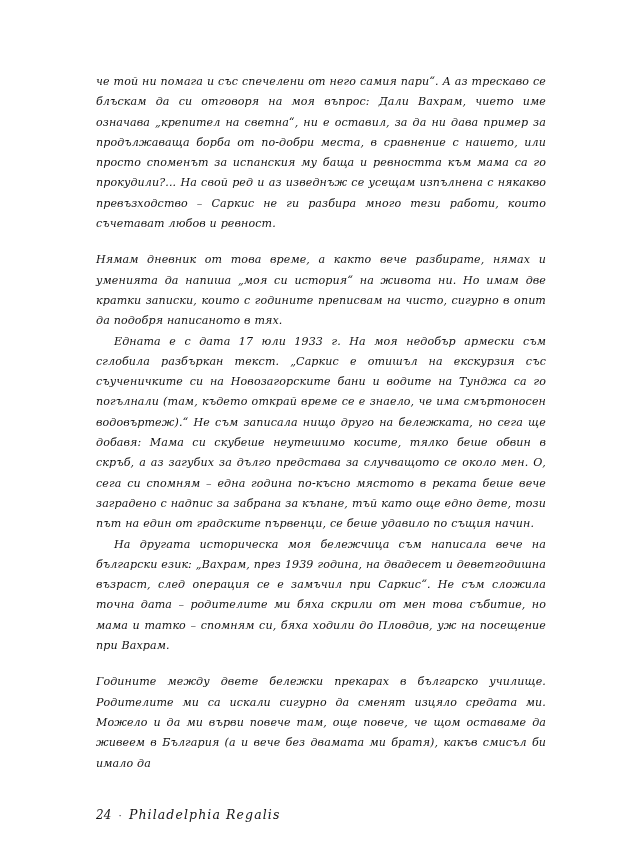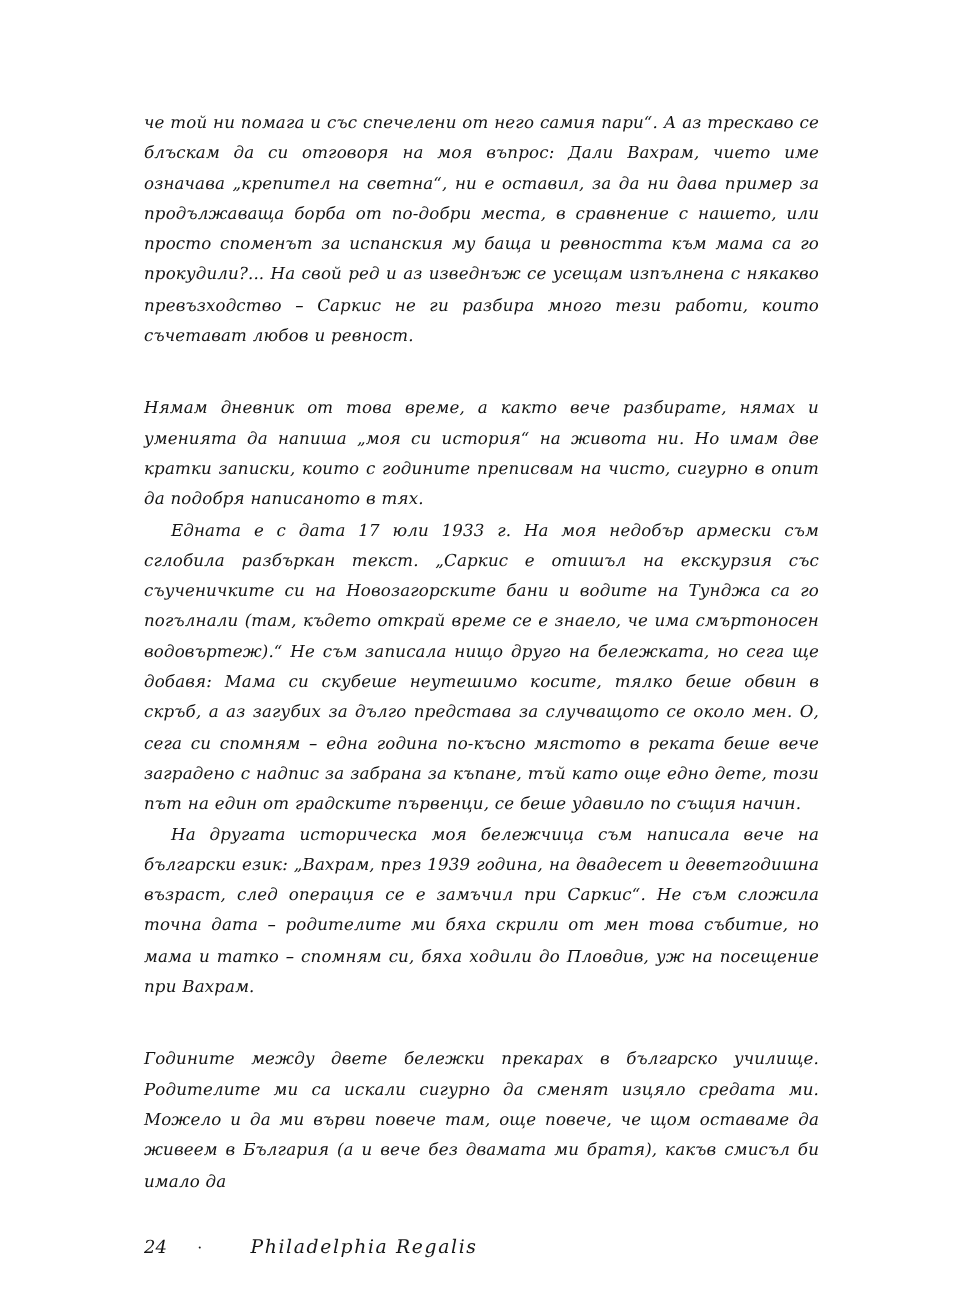--- a/index.html
+++ b/index.html
@@ -35,48 +35,47 @@
     text-align: justify;
     text-justify: inter-word;
     font-style: italic;
     letter-spacing: 0.1px;
     word-spacing: 0.2px;
   }
   .para.indent {
     text-indent: 18px;
   }
   .gap-before {
-    margin-top: 28px;
+    margin-top: 16px;
   }
   .footer {
     position: absolute;
     left: 96px;
-    bottom: 28px;
+    bottom: 44px;
     display: flex;
     align-items: baseline;
-    gap: 20px;
+    gap: 7px;
   }
   .folio {
     font-family: "DejaVu Serif", "Liberation Serif", serif;
     font-size: 12px;
     font-style: italic;
     color: #141414;
   }
   .folio-dot {
     font-size: 11px;
     color: #141414;
     line-height: 1;
   }
   .running-title {
     font-family: "DejaVu Serif", "Liberation Serif", serif;
     font-size: 12.5px;
     font-style: italic;
     letter-spacing: 1.1px;
     color: #141414;
-    margin-left: 12px;
   }
 </style>
 </head>
 <body>
 
 <div class="page">
 
   <div class="text-block">
     <p class="para">че той ни помага и със спечелени от него самия пари“. А аз трескаво се блъскам да си отговоря на моя въпрос: Дали Вахрам, чието име означава „крепител на светна“, ни е оставил, за да ни дава пример за продължаваща борба от по-добри места, в сравнение с нашето, или просто споменът за испанския му баща и ревността към мама са го прокудили?... На свой ред и аз изведнъж се усещам изпълнена с някакво превъзходство – Саркис не ги разбира много тези работи, които съчетават любов и ревност.</p>
     <p class="para gap-before">Нямам дневник от това време, а както вече разбирате, нямах и уменията да напиша „моя си история“ на живота ни. Но имам две кратки записки, които с годините преписвам на чисто, сигурно в опит да подобря написаното в тях.</p>

